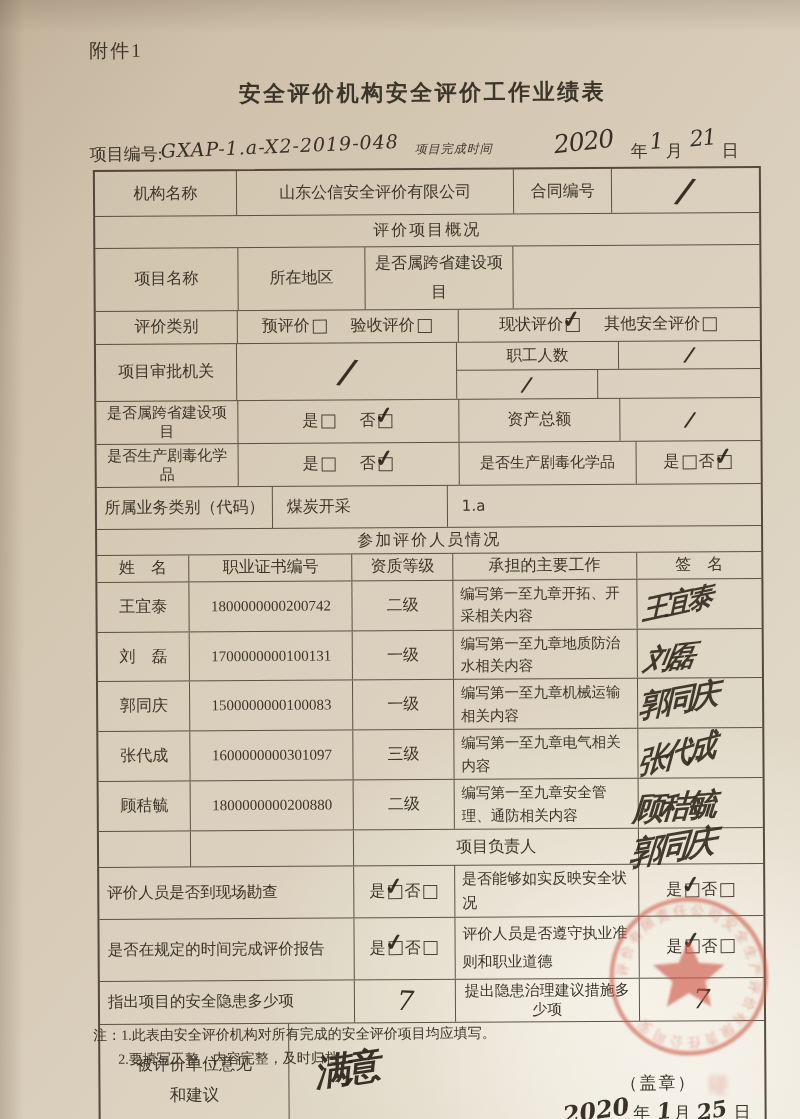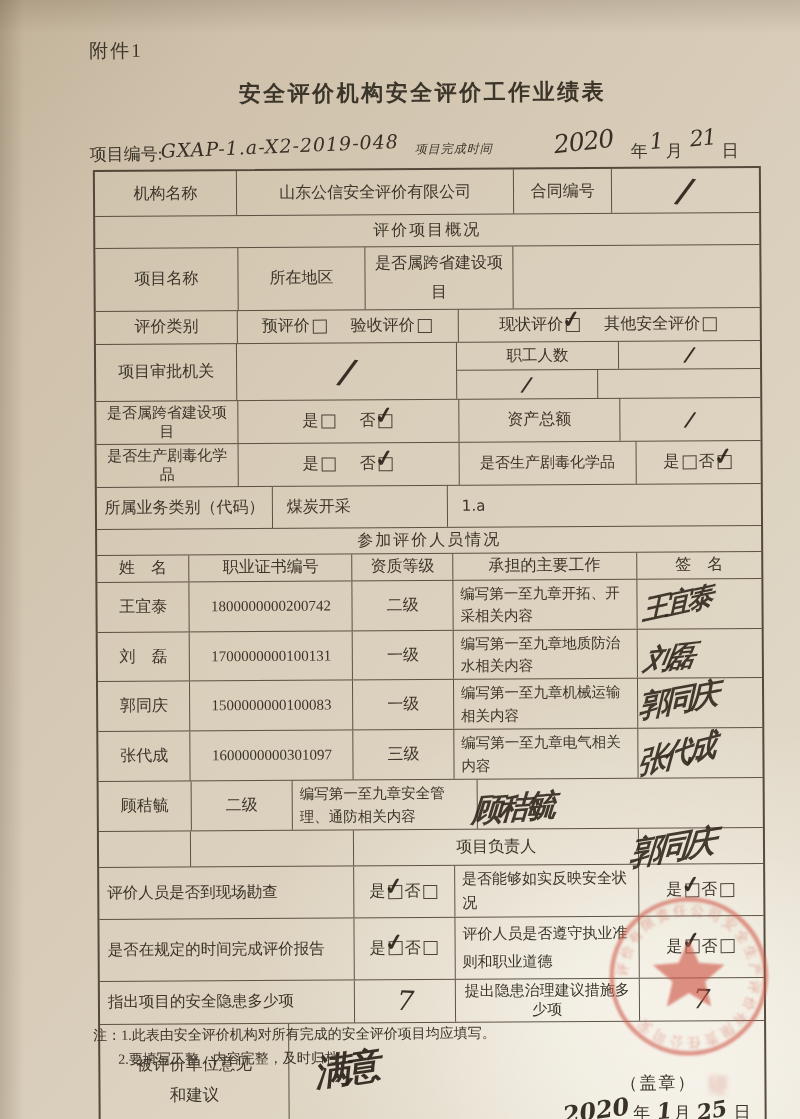--- a/index.html
+++ b/index.html
@@ -247,20 +247,21 @@
       <div class="c" style="width:93px">张代成</div>
       <div class="c" style="width:164px;font-size:15px">1600000000301097</div>
       <div class="c" style="width:101px">三级</div>
       <div class="c wrk" style="width:185px">编写第一至九章电气相关内容</div>
       <div class="c last" style="width:125px">
             <span class="sig sig4">张代成</span>
           </div>
     </div>
     <div class="row" style="min-height:43px">
       <div class="c" style="width:93px">顾秸毓</div>
+      <div class="c" style="width:164px;font-size:15px">1800000000200880</div>
       <div class="c" style="width:101px">二级</div>
       <div class="c wrk" style="width:185px">编写第一至九章安全管理、通防相关内容</div>
       <div class="c last" style="width:125px">
             <span class="sig sig5">顾秸毓</span>
           </div>
     </div>
 
     <div class="row" style="min-height:35px">
       <div class="c" style="width:93px"></div>
       <div class="c" style="width:164px"></div>

